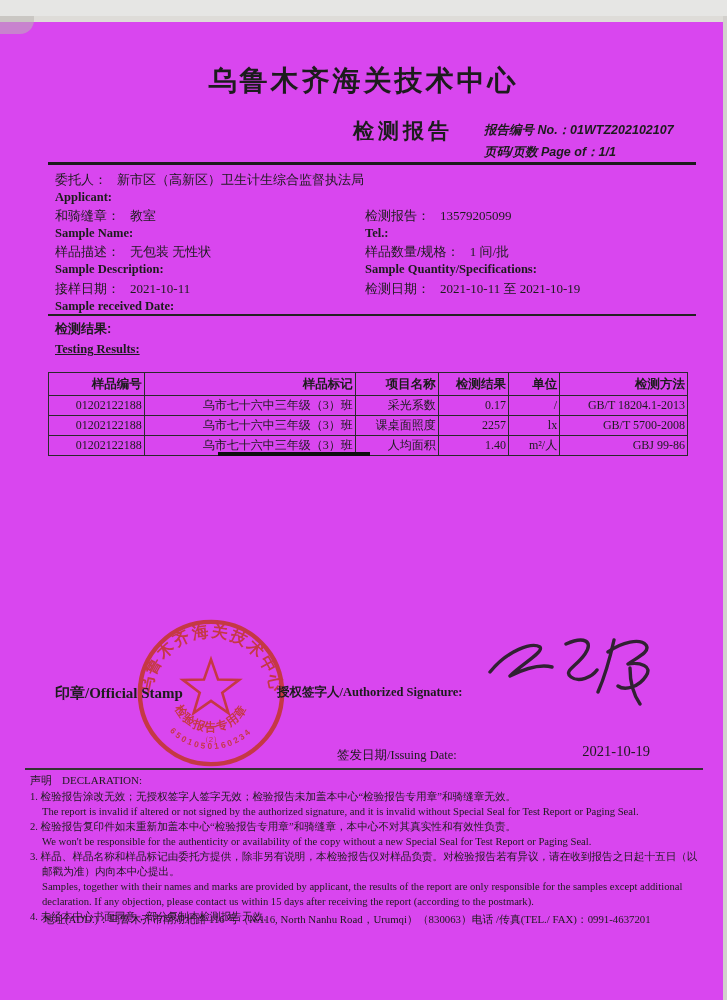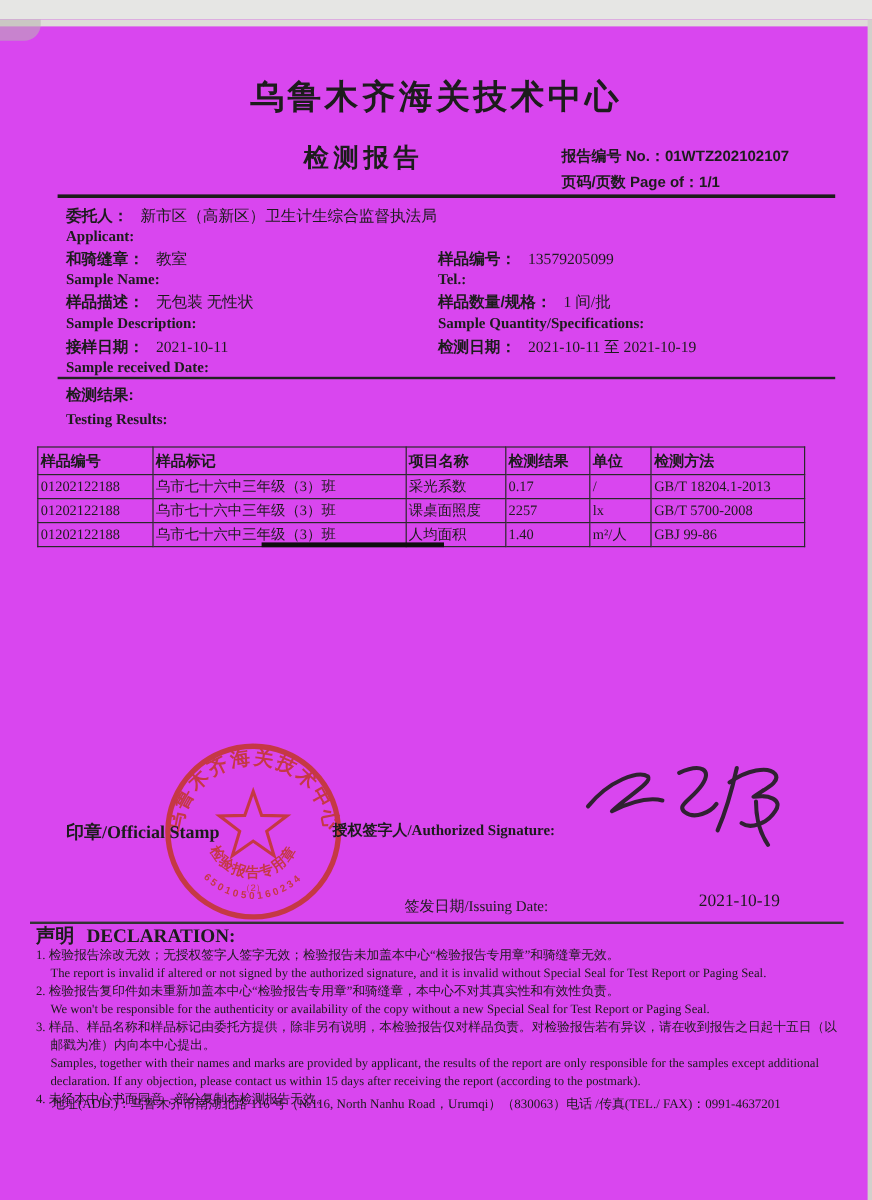--- a/index.html
+++ b/index.html
@@ -12,59 +12,59 @@
   
   .scan-top{position:absolute;left:0;top:0;width:727px;height:6px;background:#dedcd8;}
   .scan-corner{position:absolute;left:0;top:0;width:34px;height:18px;background:#b9b7b2;border-radius:0 0 14px 0;opacity:.55;}
   .scan-right{position:absolute;right:0;top:0;width:4px;height:1000px;background:#d2d0cc;}
 
   .cn{font-family:"Liberation Sans","DejaVu Sans",sans-serif;}
   .b{font-weight:bold;}
 
   .org-title{position:absolute;left:0;top:46px;width:727px;text-align:center;
     font-size:28px;font-weight:bold;letter-spacing:3px;}
-  .report-title{position:absolute;left:253px;top:101px;width:200px;text-align:left;
+  .report-title{position:absolute;left:253px;top:101px;width:200px;text-align:right;
     font-size:21px;font-weight:bold;letter-spacing:4px;}
-  .report-meta{position:absolute;left:468px;top:103px;font-size:12.5px;font-weight:bold;
-    line-height:22px;white-space:nowrap;}
+  .report-meta{position:absolute;left:484px;top:103px;font-size:12.5px;font-weight:bold;
+    line-height:22px;white-space:nowrap;font-style:italic;}
 
   .hr1{position:absolute;left:48px;top:146px;width:648px;height:2.6px;background:#1b1b1b;}
   .hr2{position:absolute;left:48px;top:298px;width:648px;height:1.6px;background:#222;}
   .hr3{position:absolute;left:25px;top:752px;width:678px;height:1.6px;background:#333;}
 
   .info{position:absolute;left:55px;top:154px;width:645px;}
   .info-row{display:flex;height:36.2px;}
   .info-cell{width:310px;}
   .info-cell.right{width:335px;}
   .ln-cn{font-size:13px;line-height:19px;white-space:nowrap;}
-  .ln-cn .lab{font-weight:bold;font-family:"Liberation Sans","DejaVu Sans",sans-serif;margin-right:10px;}
+  .ln-cn .lab{font-weight:normal;font-family:"Liberation Sans","DejaVu Sans",sans-serif;margin-right:10px;}
   .ln-en{font-size:12.5px;line-height:17px;font-weight:bold;}
 
   .results-label{position:absolute;left:55px;top:303px;font-size:13px;}
-  .results-label .ln-en{margin-top:3px;}
-
-  table.results{position:absolute;left:31px;top:356px;width:640px;border-collapse:collapse;
-    font-size:12px;text-align:left;}
+  .results-label .ln-en{margin-top:3px;text-decoration:underline;}
+
+  table.results{position:absolute;left:48px;top:356px;width:640px;border-collapse:collapse;
+    font-size:12px;text-align:right;}
   table.results th,table.results td{border:1.2px solid #2a2a2a;padding:0 2px;white-space:nowrap;}
   table.results th{height:22px;font-size:12.5px;font-weight:bold;
     font-family:"Liberation Sans","DejaVu Sans",sans-serif;}
   table.results td{height:19px;}
 
   .end-marker{position:absolute;left:218px;top:436px;width:152px;height:3.5px;background:#0e0e0e;}
 
   .stamp-label{position:absolute;left:55px;top:668px;font-size:15px;font-weight:bold;}
   .sign-label{position:absolute;left:277px;top:668px;font-size:12.5px;font-weight:bold;}
   .issue-label{position:absolute;left:337px;top:731px;font-size:12.5px;font-weight:normal;}
   .issue-date{position:absolute;left:510px;top:727px;width:140px;text-align:right;font-size:14.5px;}
 
   .stamp{position:absolute;left:132px;top:598px;width:158px;height:158px;opacity:.88;}
   .signature{position:absolute;left:478px;top:598px;width:205px;height:118px;}
 
   .decl{position:absolute;left:30px;top:757px;width:672px;font-size:10.6px;line-height:15px;}
-  .decl-head{font-weight:bold;font-size:16px;margin-bottom:1px;}
+  .decl-head{font-weight:normal;font-size:11px;margin-bottom:1px;}
   .decl-head .cn{margin-right:10px;}
   .decl-cn{padding-left:12px;text-indent:-12px;}
   .decl-en{padding-left:12px;}
 
   .footer{position:absolute;left:12px;top:897px;width:672px;display:flex;
     justify-content:center;font-size:10.8px;}
   .footer .addr{white-space:nowrap;}
   .footer .tel{white-space:nowrap;margin-right:2px;}
 </style>
 </head>
@@ -91,21 +91,21 @@
         <div class="ln-cn"><span class="lab">委托人：</span><span>新市区（高新区）卫生计生综合监督执法局</span></div>
         <div class="ln-en">Applicant:</div>
       </div>
     </div>
     <div class="info-row">
       <div class="info-cell">
         <div class="ln-cn"><span class="lab">和骑缝章：</span><span>教室</span></div>
         <div class="ln-en">Sample Name:</div>
       </div>
       <div class="info-cell right">
-        <div class="ln-cn"><span class="lab">样品编号：</span><span>13579205099</span></div>
+        <div class="ln-cn"><span class="lab">检测报告：</span><span>13579205099</span></div>
         <div class="ln-en">Tel.:</div>
       </div>
     </div>
     <div class="info-row">
       <div class="info-cell">
         <div class="ln-cn"><span class="lab">样品描述：</span><span>无包装 无性状</span></div>
         <div class="ln-en">Sample Description:</div>
       </div>
       <div class="info-cell right">
         <div class="ln-cn"><span class="lab">样品数量/规格：</span><span>1 间/批</span></div>

